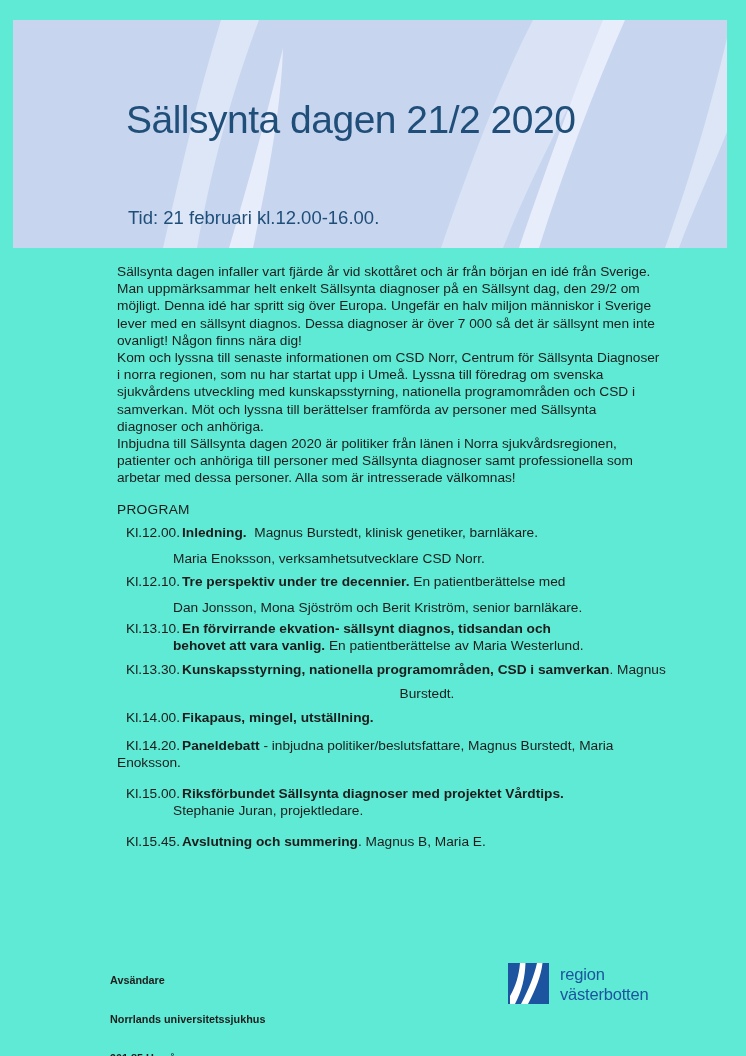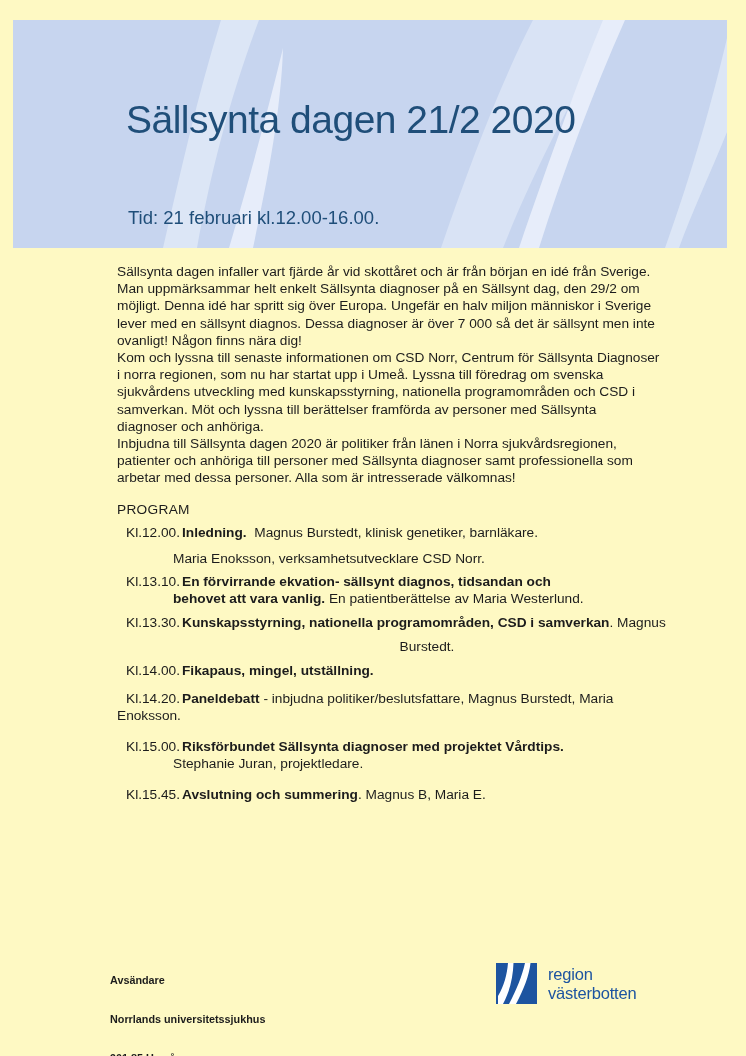--- a/index.html
+++ b/index.html
@@ -1,16 +1,16 @@
 <!DOCTYPE html>
 <html><head>
 <meta charset="utf-8">
 <style>
   html,body{margin:0;padding:0;background:#ffffff;}
-  #page{position:relative;width:746px;height:1056px;background:#fef9c3;overflow:hidden;
+  #page{position:relative;width:746px;height:1056px;background:#5eead4;overflow:hidden;
         font-family:"Liberation Sans",sans-serif;color:#1c1c1c;}
 
   
   #banner{position:absolute;left:13px;top:20px;width:714px;height:228px;background:#c7d5ef;overflow:hidden;}
   #banner svg{position:absolute;left:0;top:0;}
   #title{position:absolute;left:113px;top:78px;font-size:39px;font-weight:400;letter-spacing:-0.5px;
          color:#1f4e79;line-height:44px;white-space:pre;}
   #subtitle{position:absolute;left:115px;top:133px;font-size:18.5px;color:#1f4e79;line-height:26px;white-space:pre;}
 
   
@@ -33,21 +33,21 @@
   #program-list .entry:nth-of-type(8){margin-top:14px;}
   #program-list .entry:nth-of-type(9){margin-top:12px;}
   #program-list .entry:nth-of-type(10){margin-top:2px;}
   #program-list .entry:nth-of-type(1) .cont{margin-top:9px;}
   #program-list .entry:nth-of-type(2) .cont{margin-top:9px;}
   #program-list .entry:nth-of-type(4) .cont{margin-top:7px;text-align:center;}
   #program-list .entry:nth-of-type(10) .cont{margin-top:6px;}
 
   
   #sender{position:absolute;left:110px;top:948px;font-size:10.8px;font-weight:bold;line-height:13px;white-space:pre;}
-  #logo{position:absolute;left:496px;top:963px;display:flex;align-items:center;}
+  #logo{position:absolute;left:508px;top:963px;display:flex;align-items:flex-end;}
   #logo-text{margin-left:11px;margin-top:1px;font-size:16.5px;line-height:19.5px;color:#1d54a0;letter-spacing:-0.2px;}
 </style>
 </head>
 <body>
 
 <div id="page">
 
   <div id="banner">
     <svg width="714" height="228" viewBox="0 0 714 228">
       <path d="M150 228 C168 150 184 78 208 0 L246 0 C216 80 198 152 184 228 Z" fill="#dce6f6"></path>
@@ -66,20 +66,22 @@
   <div id="intro"><div>Sällsynta dagen infaller vart fjärde år vid skottåret och är från början en idé från Sverige.</div><div>Man uppmärksammar helt enkelt Sällsynta diagnoser på en Sällsynt dag, den 29/2 om</div><div>möjligt. Denna idé har spritt sig över Europa. Ungefär en halv miljon människor i Sverige</div><div>lever med en sällsynt diagnos. Dessa diagnoser är över 7 000 så det är sällsynt men inte</div><div>ovanligt! Någon finns nära dig!</div><div>Kom och lyssna till senaste informationen om CSD Norr, Centrum för Sällsynta Diagnoser</div><div>i norra regionen, som nu har startat upp i Umeå. Lyssna till föredrag om svenska</div><div>sjukvårdens utveckling med kunskapsstyrning, nationella programområden och CSD i</div><div>samverkan. Möt och lyssna till berättelser framförda av personer med Sällsynta</div><div>diagnoser och anhöriga.</div><div>Inbjudna till Sällsynta dagen 2020 är politiker från länen i Norra sjukvårdsregionen,</div><div>patienter och anhöriga till personer med Sällsynta diagnoser samt professionella som</div><div>arbetar med dessa personer. Alla som är intresserade välkomnas!</div></div>
 
   <div id="program">
     <div id="program-heading">PROGRAM</div>
     <div id="program-list">
         <div class="entry">
           <div class="pline"><span class="ptime">Kl.12.00.</span><span class="seg b">Inledning.</span><span class="seg">  Magnus Burstedt, klinisk genetiker, barnläkare.</span></div>
           <div class="pline cont indent-content"><span class="seg">Maria Enoksson, verksamhetsutvecklare CSD Norr.</span></div>
         </div>
         <div class="entry">
+          <div class="pline"><span class="ptime">Kl.12.10.</span><span class="seg b">Tre perspektiv under tre decennier.</span><span class="seg"> En patientberättelse med</span></div>
+          <div class="pline cont indent-content"><span class="seg">Dan Jonsson, Mona Sjöström och Berit Kriström, senior barnläkare.</span></div>
         </div>
         <div class="entry">
           <div class="pline"><span class="ptime">Kl.13.10.</span><span class="seg b">En förvirrande ekvation- sällsynt diagnos, tidsandan och</span></div>
           <div class="pline cont indent-content"><span class="seg b">behovet att vara vanlig.</span><span class="seg"> En patientberättelse av Maria Westerlund.</span></div>
         </div>
         <div class="entry">
           <div class="pline"><span class="ptime">Kl.13.30.</span><span class="seg b">Kunskapsstyrning, nationella programområden, CSD i samverkan</span><span class="seg">. Magnus</span></div>
           <div class="pline cont"><span class="seg">Burstedt.</span></div>
         </div>
         <div class="entry">

